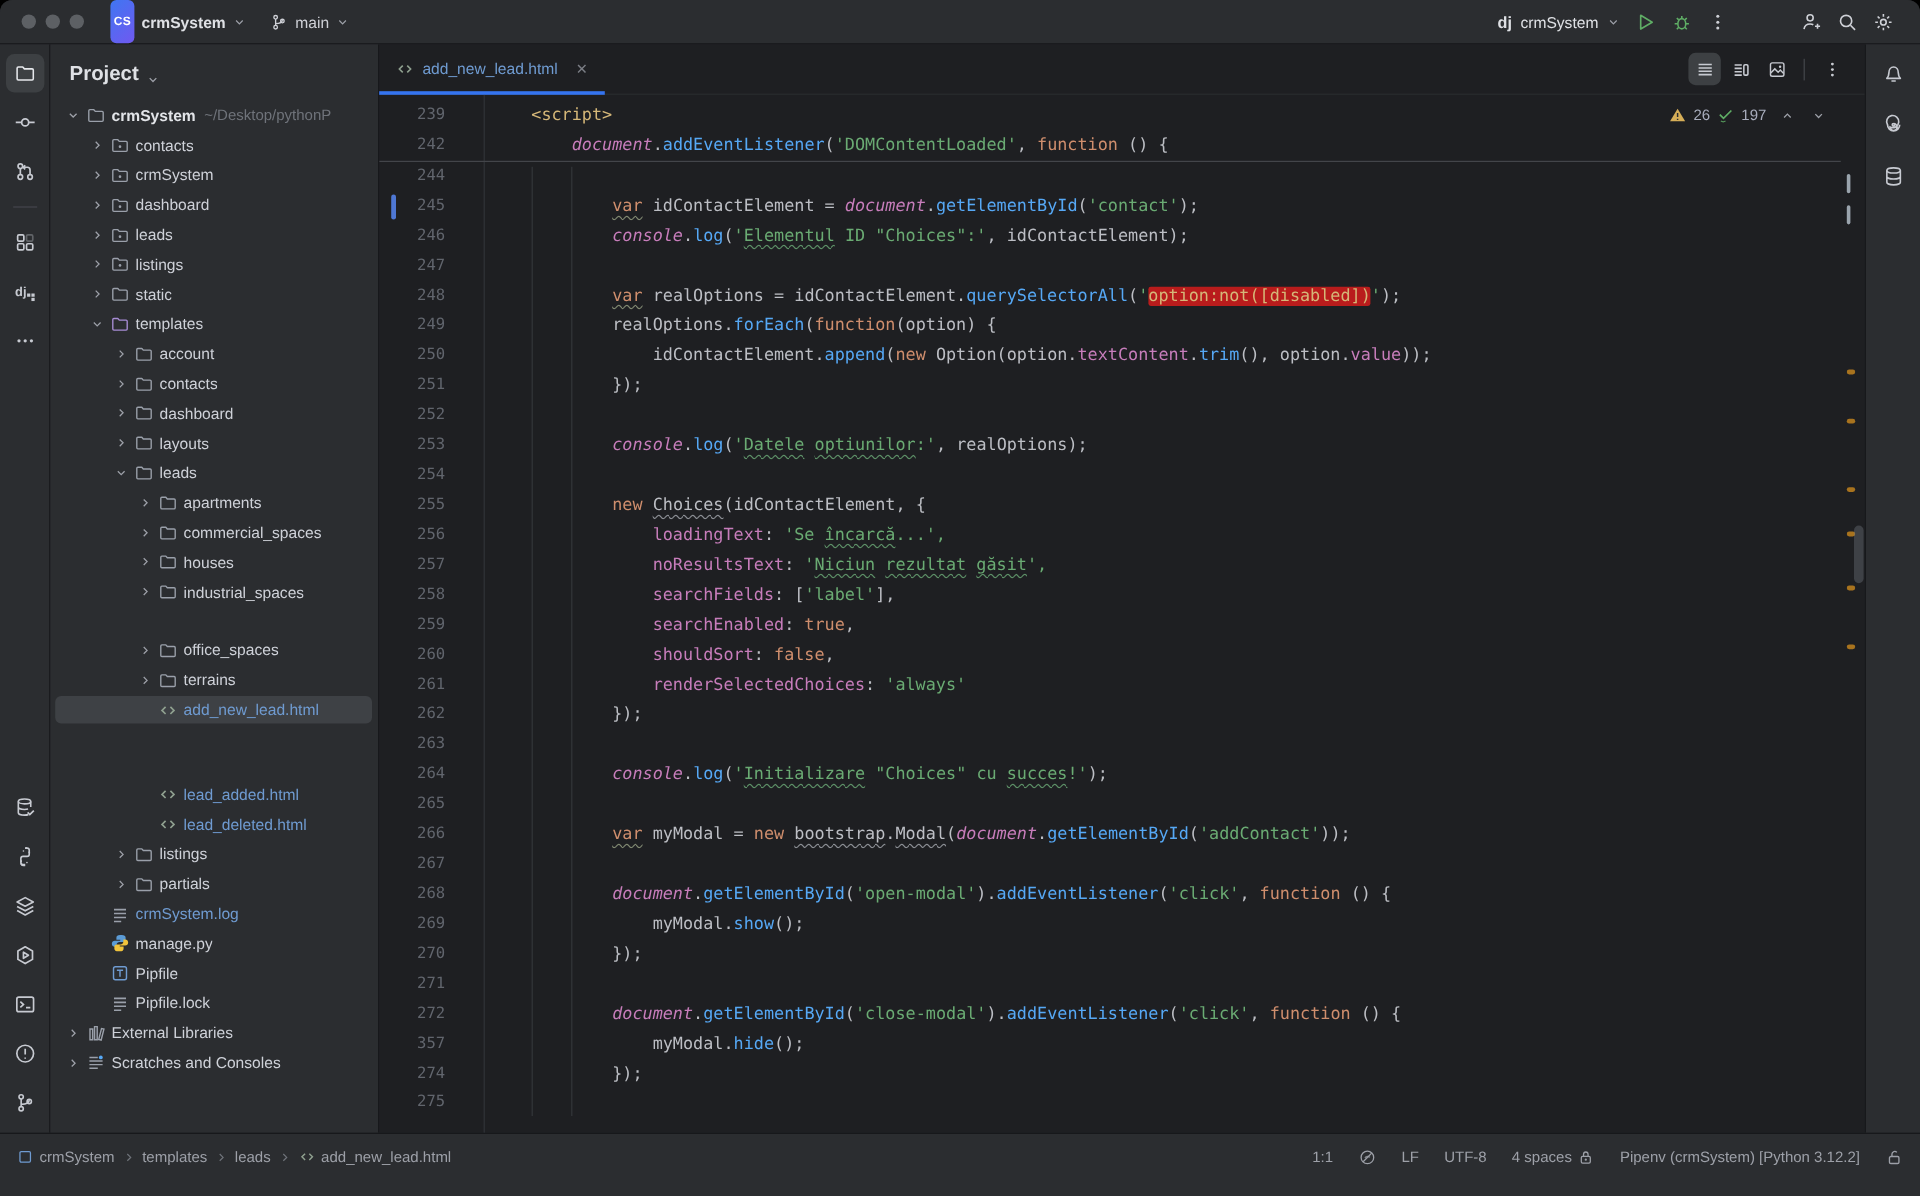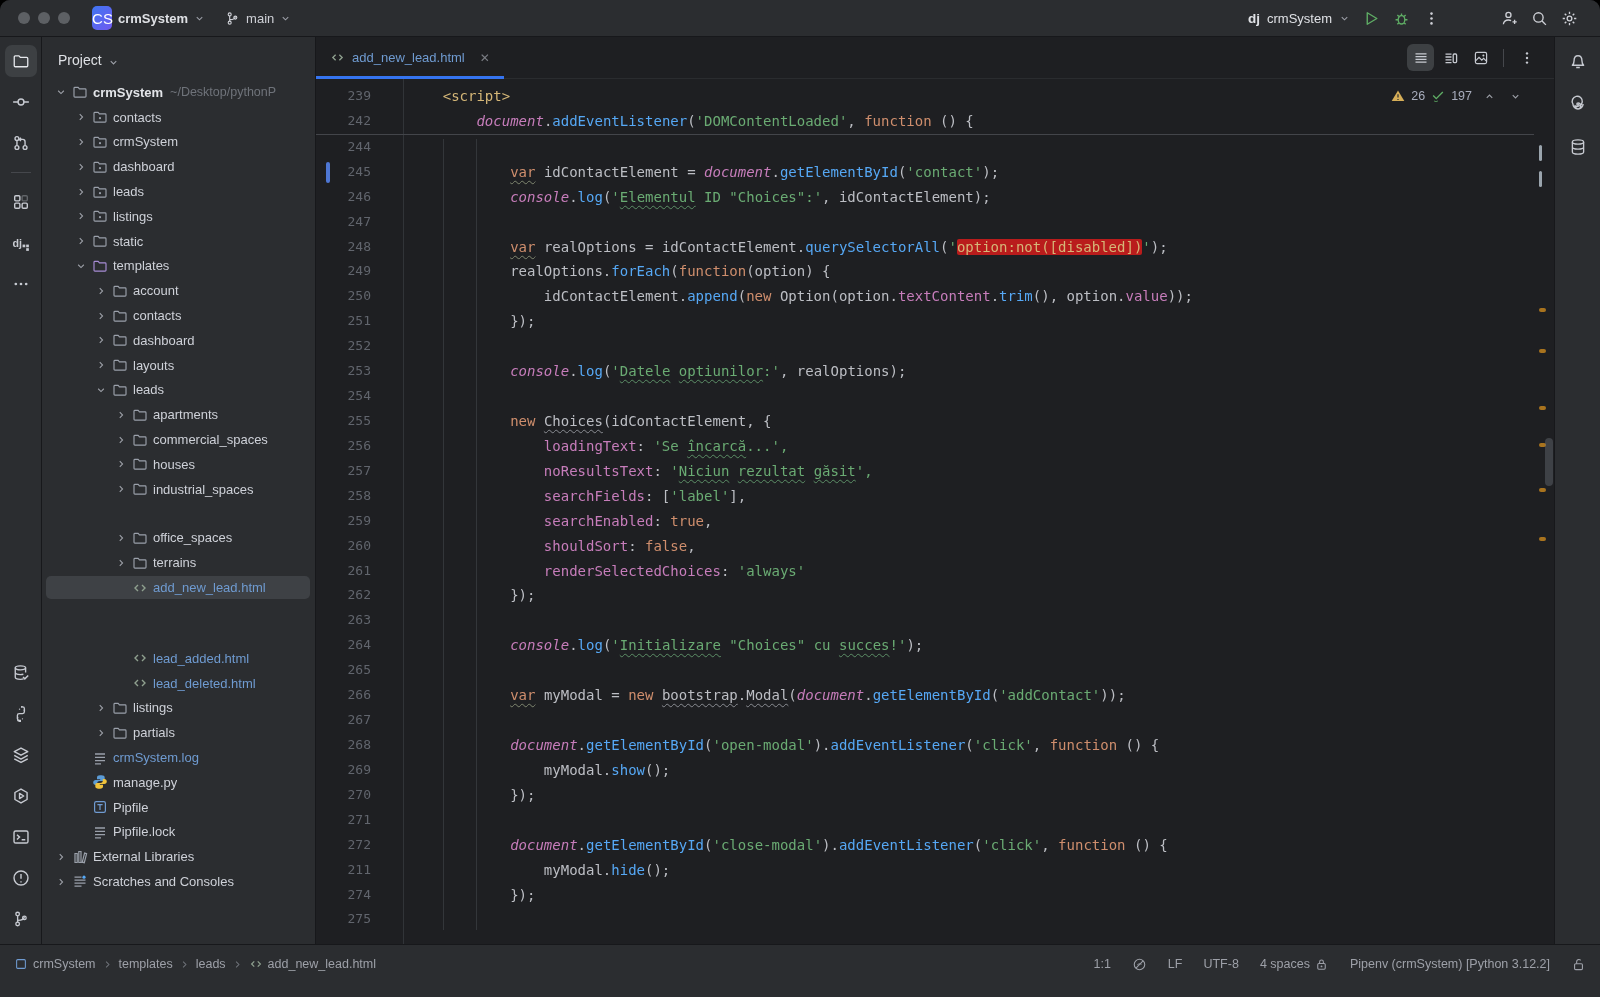--- a/index.html
+++ b/index.html
@@ -4,21 +4,21 @@
 <style>
   html,body{margin:0;padding:0;background:#000;}
   body{width:1600px;height:997px;overflow:hidden;font-family:"Liberation Sans",sans-serif;-webkit-font-smoothing:antialiased;}
   .window{width:1600px;height:997px;display:flex;flex-direction:column;background:#1e1f22;border-radius:10px 10px 0 0;overflow:hidden;}
 
   
   .titlebar{height:37px;min-height:37px;background:#2b2d30;border-bottom:1px solid #17181b;display:flex;align-items:center;box-sizing:border-box;}
   .traffic{display:flex;gap:8px;padding:0 14px 0 18px;}
   .traffic .dot{width:12px;height:12px;border-radius:50%;background:#5d6064;}
   .tb-widget{display:flex;align-items:center;gap:6px;padding:4px 8px;border-radius:6px;color:#dfe1e5;font-size:13px;cursor:default;}
-  .cs-badge{width:20px;height:24px;border-radius:5px;background:linear-gradient(135deg,#3f76f2,#7059f0);color:#fff;font-size:15px;font-weight:400;display:grid;place-items:center;letter-spacing:.2px;}
+  .cs-badge{width:20px;height:36px;border-radius:5px;background:linear-gradient(135deg,#3f76f2,#7059f0);color:#fff;font-size:10px;font-weight:700;display:grid;place-items:center;letter-spacing:.2px;}
   .proj-name{font-weight:600;}
   .branch-widget{color:#ced0d6;font-weight:400;margin-left:4px;}
   .tb-right{margin-left:auto;display:flex;align-items:center;padding-right:16px;color:#ced0d6;}
   .tb-right .runcfg{display:flex;align-items:center;gap:7px;padding:4px 6px;border-radius:6px;}
   .dj{font-weight:700;color:#dfe1e5;font-size:13.5px;}
   .runname{color:#dfe1e5;font-size:13px;}
   .tb-ic{width:30px;height:30px;display:grid;place-items:center;border-radius:6px;color:#ced0d6;}
   .tb-ic svg{width:17px;height:17px;}
   .green{color:#5fad65;}
   .tb-spacer{width:48px;}
@@ -31,21 +31,21 @@
   .stripe-right{width:46px;border-left:1px solid #17181b;padding-top:8px;}
   .sbtn{width:32px;height:32px;min-height:32px;border-radius:7px;display:grid;place-items:center;color:#c7cad1;margin-bottom:9px;}
   .sbtn.active{background:#3d4043;color:#e6e8ec;}
   .sbtn svg{width:18px;height:18px;}
   .stripe-div{width:20px;height:1px;background:#45474c;margin:4px 0 13px 0;}
   .stripe-flex{flex:1;}
   .stripe-right .sbtn{margin-bottom:11px;}
 
   
   .project-panel{width:274px;min-width:274px;background:#2b2d30;border-right:1px solid #17181b;display:flex;flex-direction:column;box-sizing:border-box;overflow:hidden;}
-  .panel-header{display:flex;align-items:flex-end;gap:6px;padding:15px 14px 10px 16px;color:#dfe1e5;font-size:14px;font-weight:400;}
+  .panel-header{display:flex;align-items:flex-end;gap:6px;padding:15px 14px 10px 16px;color:#dfe1e5;font-size:17px;font-weight:700;}
   .panel-header .icn svg{width:11px;height:11px;}
   .tree{flex:1;overflow:hidden;padding-top:2px;}
   .trow{height:24.8px;display:flex;align-items:center;position:relative;font-size:13px;color:#ced1d8;white-space:nowrap;}
   .trow>*{position:relative;z-index:1;}
   .trow.selected::before{content:"";position:absolute;left:4px;right:5px;top:1px;bottom:1px;background:#3e4145;border-radius:5px;z-index:0;}
   .tchev{width:17px;min-width:17px;display:grid;place-items:center;color:#9da0a8;}
   .tchev svg{width:10px;height:10px;}
   .ticon{width:17px;min-width:17px;height:17px;display:grid;place-items:center;margin:0 5px 0 2px;color:#9aa0aa;}
   .ticon svg{width:16px;height:16px;}
   .tlabel{overflow:hidden;text-overflow:clip;}
@@ -835,21 +835,21 @@
             </div>
             <div class="cl">
               <span class="ln">271</span>
               <span class="lc"></span>
             </div>
             <div class="cl">
               <span class="ln">272</span>
               <span class="lc"><span class="tk-d">            </span><span class="tk-o">document</span><span class="tk-d">.</span><span class="tk-f">getElementById</span><span class="tk-d">(</span><span class="tk-s">'close-modal'</span><span class="tk-d">).</span><span class="tk-f">addEventListener</span><span class="tk-d">(</span><span class="tk-s">'click'</span><span class="tk-d">, </span><span class="tk-k">function</span><span class="tk-d"> () {</span></span>
             </div>
             <div class="cl">
-              <span class="ln">211</span>
+              <span class="ln">357</span>
               <span class="lc"><span class="tk-d">                myModal.</span><span class="tk-f">hide</span><span class="tk-d">();</span></span>
             </div>
             <div class="cl">
               <span class="ln">274</span>
               <span class="lc"><span class="tk-d">            });</span></span>
             </div>
             <div class="cl">
               <span class="ln">275</span>
               <span class="lc"></span>
             </div>

